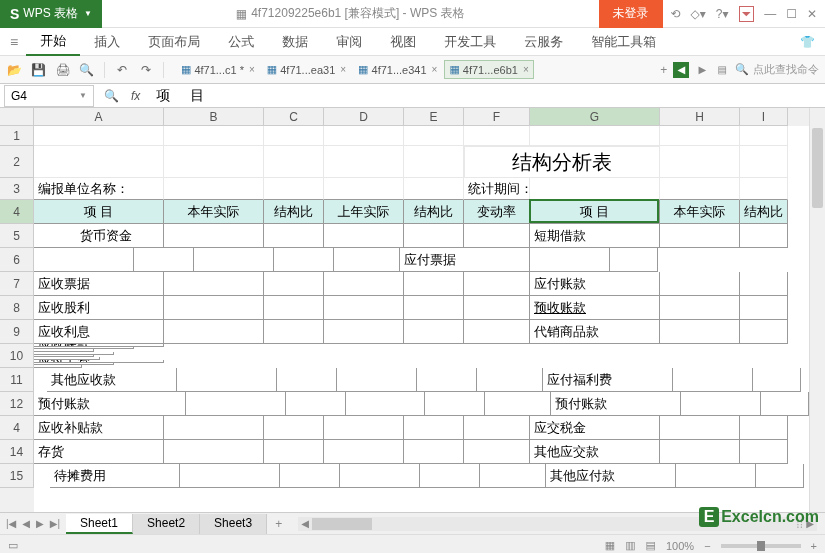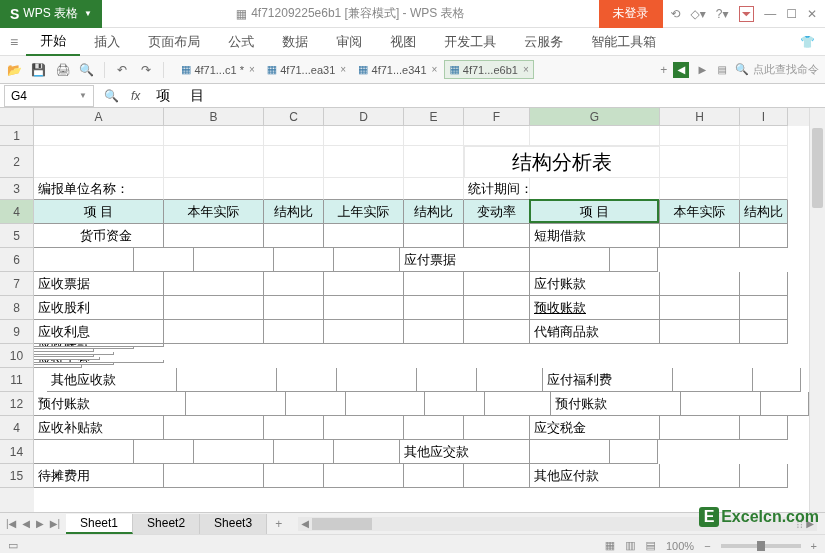--- a/index.html
+++ b/index.html
@@ -348,30 +348,31 @@
         <div class="cell " style="width: 100px; height: 24px;"></div>
         <div class="cell " style="width: 60px; height: 24px;"></div>
         <div class="cell " style="width: 80px; height: 24px;"></div>
         <div class="cell " style="width: 60px; height: 24px;"></div>
         <div class="cell " style="width: 66px; height: 24px;"></div>
         <div class="cell " style="width: 130px; height: 24px; text-align: center;">应交税金</div>
         <div class="cell " style="width: 80px; height: 24px;"></div>
         <div class="cell " style="width: 48px; height: 24px;"></div>
       </div>
       <div class="cell-row" style="height: 24px;">
+        <div class="cell " style="width: 130px; height: 24px;">存货</div>
         <div class="cell " style="width: 100px; height: 24px;"></div>
         <div class="cell " style="width: 60px; height: 24px;"></div>
         <div class="cell " style="width: 80px; height: 24px;"></div>
         <div class="cell " style="width: 60px; height: 24px;"></div>
         <div class="cell " style="width: 66px; height: 24px;"></div>
         <div class="cell " style="width: 130px; height: 24px;">其他应交款</div>
         <div class="cell " style="width: 80px; height: 24px;"></div>
         <div class="cell " style="width: 48px; height: 24px;"></div>
       </div>
-      <div class="cell-row" style="height: 24px;">
+      <div class="cell-row" style="height: 24px; padding-left: 16px;">
         <div class="cell " style="width: 130px; height: 24px;">待摊费用</div>
         <div class="cell " style="width: 100px; height: 24px;"></div>
         <div class="cell " style="width: 60px; height: 24px;"></div>
         <div class="cell " style="width: 80px; height: 24px;"></div>
         <div class="cell " style="width: 60px; height: 24px;"></div>
         <div class="cell " style="width: 66px; height: 24px;"></div>
         <div class="cell " style="width: 130px; height: 24px;">其他应付款</div>
         <div class="cell " style="width: 80px; height: 24px;"></div>
         <div class="cell " style="width: 48px; height: 24px;"></div>
       </div>

